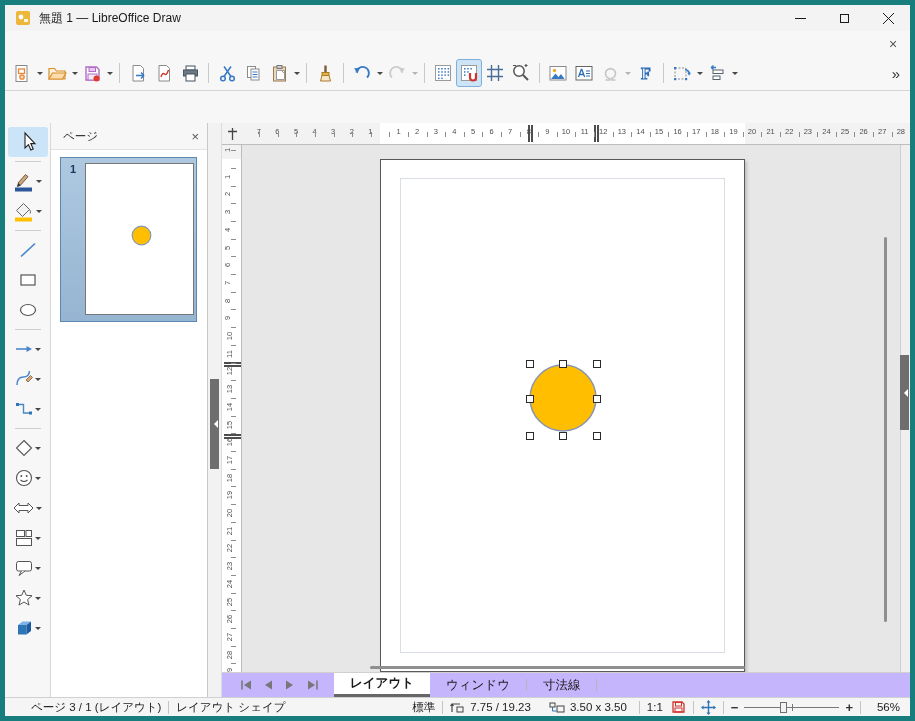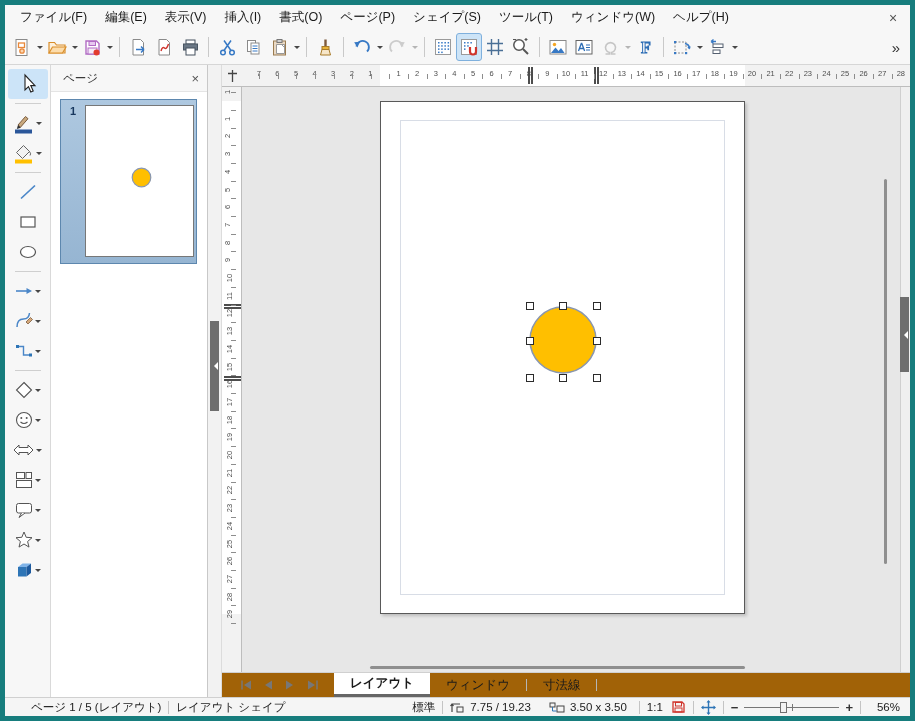--- a/index.html
+++ b/index.html
@@ -22,21 +22,21 @@
   
   .toolbar{height:35px;background:#f7f7f7;border-bottom:1px solid #d6d6d6;display:flex;align-items:center;padding:0 4px;flex:0 0 auto;}
   .tb{height:28px;min-width:26px;padding:0 2px;display:flex;align-items:center;justify-content:center;border-radius:3px;border:1px solid transparent;}
   .tb.active{background:#cde4f7;border-color:#7fb0dd;}
   .dd{width:0;height:0;border:3.5px solid transparent;border-top-color:#474747;margin:4px 1px 0 2px;}
   .dd.dis{border-top-color:#b5b5b5;}
   .tsep-v{width:1px;height:20px;background:#c9c9c9;margin:0 5px;flex:0 0 auto;}
   .tb-overflow{margin-left:auto;font-size:15px;color:#333;padding:0 6px;}
   .dis-ico{opacity:.45;}
   
-  .body{flex:1 1 auto;display:flex;min-height:0;}
+  .body{flex:1 1 auto;display:flex;min-height:0;margin-top:32px;}
   
   .palette{width:46px;background:#f7f7f7;border-right:1px solid #d9d9d9;display:flex;flex-direction:column;align-items:center;padding-top:4px;flex:0 0 auto;}
   .pal-btn{width:40px;height:30px;display:flex;align-items:center;justify-content:center;border-radius:3px;flex:0 0 auto;}
   .pal-btn.active{background:#cce4f8;}
   .pal-sep{width:26px;height:1px;background:#cfcfcf;margin:4px 0;flex:0 0 auto;}
   .pal-dd{width:0;height:0;border:3.2px solid transparent;border-top-color:#474747;margin:3px 0 0 1px;}
   
   .pages-panel{width:157px;background:#fff;border-right:1px solid #c8c8c8;display:flex;flex-direction:column;flex:0 0 auto;}
   .pages-header{height:27px;background:#f7f7f7;display:flex;align-items:center;padding:0 8px 0 12px;border-bottom:1px solid #e4e4e4;}
   .pages-title{font-size:11.5px;color:#333;}
@@ -68,21 +68,21 @@
   .canvas{position:relative;flex:1;background:#e7e7e7;overflow:hidden;}
   .page{position:absolute;left:138px;top:14px;width:365px;height:513px;background:#fff;border:1px solid #595959;box-shadow:2px 2px 3px rgba(0,0,0,.18);}
   .margin-rect{position:absolute;left:19px;top:18px;right:19px;bottom:18px;border:1px solid #d8dde6;}
   .shape-svg{position:absolute;left:286px;top:218px;}
   .handle{position:absolute;width:8px;height:8px;background:#fff;border:1px solid #2b2b2b;}
   .vscroll{position:absolute;right:23px;top:92px;width:3px;height:385px;background:#8f8f8f;border-radius:2px;}
   .hscroll{position:absolute;left:128px;bottom:3px;width:375px;height:3px;background:#8f8f8f;border-radius:2px;}
   .side-strip{position:absolute;right:0;top:0;bottom:0;width:10px;background:#efefef;border-left:1px solid #cfcfcf;}
   .side-handle{position:absolute;right:1px;top:210px;width:9px;height:75px;background:#6e6e6e;display:flex;align-items:center;justify-content:center;}
   
-  .tabs-row{height:25px;background:#a16207;border-top:1px solid #d0d0d0;display:flex;align-items:stretch;flex:0 0 auto;}
+  .tabs-row{height:25px;background:#c4b5fd;border-top:1px solid #d0d0d0;display:flex;align-items:stretch;flex:0 0 auto;}
   .nav-group{display:flex;align-items:center;margin-left:14px;gap:2px;}
   .nav-btn{width:20px;height:20px;display:flex;align-items:center;justify-content:center;}
   .tabs{display:flex;align-items:stretch;margin-left:12px;}
   .tab{display:flex;align-items:center;padding:0 16px;font-size:12.5px;color:#1a1a1a;}
   .tab.active{background:#fff;font-weight:700;border-bottom:3px solid #666;}
   .tab-sep{width:1px;height:12px;background:#b5b5b5;align-self:center;}
   
   .statusbar{height:19px;background:#f5f5f5;border-top:1px solid #d0d0d0;display:flex;align-items:center;font-size:11.5px;color:#222;flex:0 0 auto;white-space:nowrap;}
   .sb-sep{width:1px;height:13px;background:#c4c4c4;margin:0 7px;flex:0 0 auto;}
   .sb-item{display:flex;align-items:center;gap:5px;}
@@ -90,35 +90,47 @@
   .slider-line{position:absolute;left:0;right:0;top:6px;height:1px;background:#777;}
   .slider-mid{position:absolute;left:50%;top:3px;width:1px;height:7px;background:#777;}
   .slider-thumb{position:absolute;left:36px;top:1px;width:7px;height:11px;background:#f2f2f2;border:1px solid #707070;}
   .zoom-pm{font-size:13px;color:#333;font-weight:700;}
 </style>
 </head>
 <body>
 
 <div class="window">
 
+  <div class="titlebar">
+    <span class="app-icon">
+      <svg width="16" height="16">
+          <rect x="1" y="1" width="14" height="14" rx="2" fill="#edb73b"></rect>
+          <circle cx="6" cy="7" r="2.4" fill="#fff"></circle>
+          <rect x="9" y="9" width="4" height="3" fill="#fff" opacity=".85"></rect>
+        </svg>
+    </span>
+    <span class="title-text">無題 1 — LibreOffice Draw</span>
+    <div class="win-controls">
+      <div class="win-btn">
+          <svg width="11" height="11">
+            <path d="M0 5.5 H11" stroke="#1a1a1a" stroke-width="1"></path>
+          </svg>
+        </div>
+      <div class="win-btn">
+          <span class="max-glyph"></span>
+        </div>
+      <div class="win-btn">
+          <svg width="11" height="11">
+            <path d="M0 0 L11 11 M11 0 L0 11" stroke="#1a1a1a" stroke-width="1"></path>
+          </svg>
+        </div>
+    </div>
+  </div>
 
   <div class="menubar">
-    <div class="menu-items">
-
-    <span class="menu-item">ファイル(F)</span>
-        <span class="menu-item">編集(E)</span>
-        <span class="menu-item">表示(V)</span>
-        <span class="menu-item">挿入(I)</span>
-        <span class="menu-item">書式(O)</span>
-        <span class="menu-item">ページ(P)</span>
-        <span class="menu-item">シェイプ(S)</span>
-        <span class="menu-item">ツール(T)</span>
-        <span class="menu-item">ウィンドウ(W)</span>
-        <span class="menu-item">ヘルプ(H)</span>
-      </div>
     <span class="menu-close">×</span>
   </div>
 
   <div class="toolbar">
     <div class="tb">
         <svg width="19" height="19">
           <rect x="3" y="1.5" width="11" height="16" fill="#fff" stroke="#8a8a8a"></rect>
           <rect x="5.5" y="5" width="6" height="4.5" fill="none" stroke="#e8883a" stroke-width="1.3"></rect>
           <circle cx="9" cy="13" r="2.2" fill="#fbd7b4" stroke="#e8883a" stroke-width="1.3"></circle>
         </svg>
@@ -649,21 +661,21 @@
           <div class="tab">ウィンドウ</div>
           <div class="tab-sep"></div>
           <div class="tab">寸法線</div>
           <div class="tab-sep"></div>
         </div>
       </div>
     </div>
   </div>
 
   <div class="statusbar">
-    <span style="margin-left:26px">ページ 1 / 5 (レイアウト)</span>
+    <span style="margin-left:26px">ページ 3 / 1 (レイアウト)</span>
     <span class="sb-sep"></span>
     <span>レイアウト シェイプ</span>
     <span style="margin-left:auto">標準</span>
     <span class="sb-sep"></span>
     <span class="sb-item">
       <svg width="15" height="12">
           <path d="M2 11 V3 h8 M2 3 l-1.5 2 M2 3 l1.5 2" fill="none" stroke="#444" stroke-width="1.2"></path>
           <rect x="7" y="6" width="6" height="5" fill="none" stroke="#444"></rect>
         </svg>
       <span>7.75 / 19.23</span>

